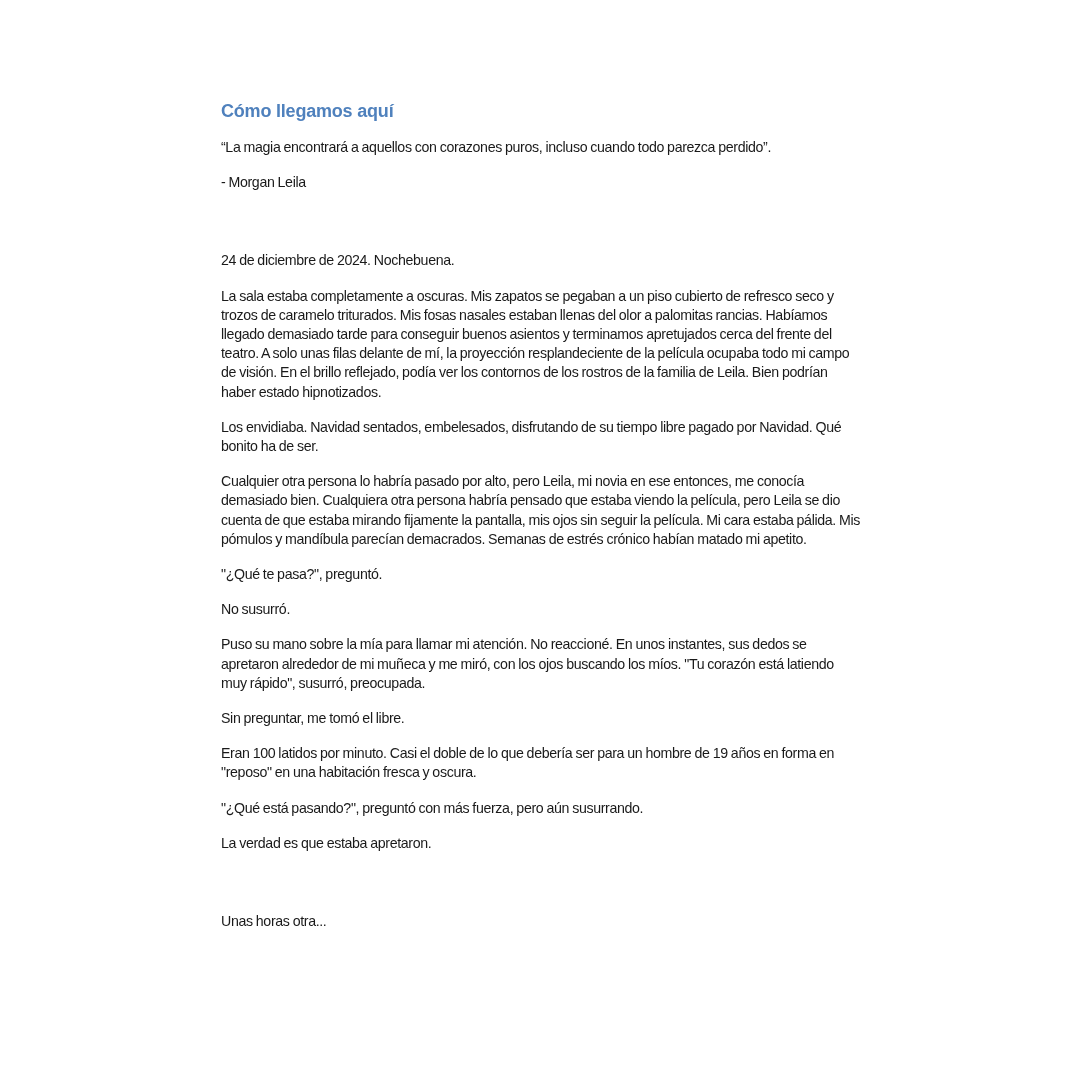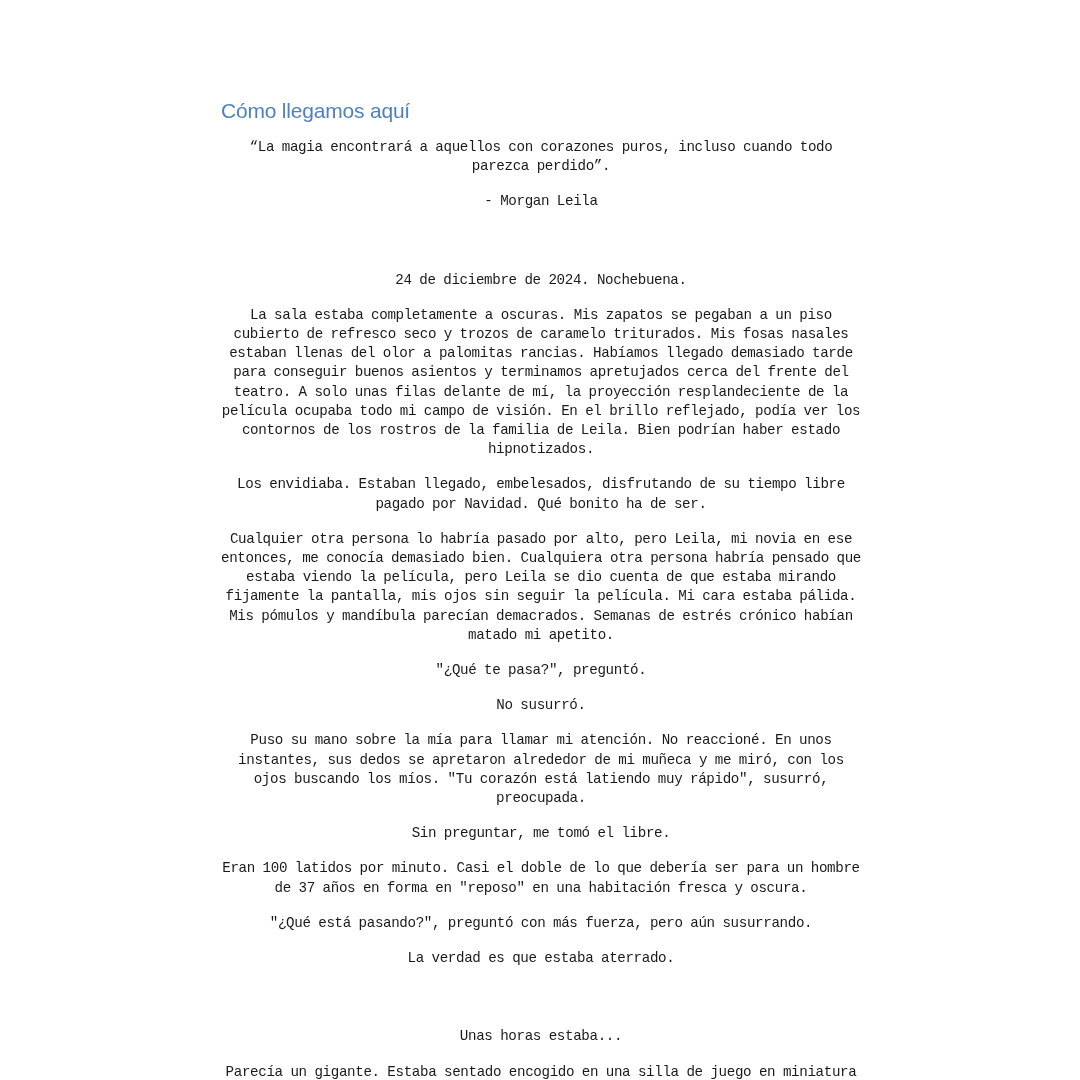--- a/index.html
+++ b/index.html
@@ -14,61 +14,59 @@
       overflow: hidden;
     }
     .page {
       position: absolute;
       left: 221px;
       top: 100px;
       width: 640px;
     }
     .title {
       font-family: "Liberation Sans", "DejaVu Sans", sans-serif;
-      font-weight: normal;
-      font-size: 21px;
+      font-weight: bold;
+      font-size: 18px;
       color: #4f81bd;
       margin: 0 0 12px 0;
       line-height: 22px;
       letter-spacing: -0.2px;
     }
     .para {
-      font-family: Liberation Mono, monospace;
+      font-family: Liberation Sans, sans-serif;
       font-size: 14.2px;
       line-height: 19.2px;
       color: #1a1a1a;
       margin: 16px 0 12px 0;
       letter-spacing: -0.35px;
       word-spacing: -0.5px;
-      text-align: center;
     }
     .spacer {
       height: 31px;
     }
   </style>
 </head>
 <body>
 
 <div class="page">
   <h1 class="title">Cómo llegamos aquí</h1>
 
   <p class="para">“La magia encontrará a aquellos con corazones puros, incluso cuando todo parezca perdido”.</p>
   <p class="para">- Morgan Leila</p>
 
   <div class="spacer"></div>
 
   <p class="para">24 de diciembre de 2024. Nochebuena.</p>
   <p class="para">La sala estaba completamente a oscuras. Mis zapatos se pegaban a un piso cubierto de refresco seco y trozos de caramelo triturados. Mis fosas nasales estaban llenas del olor a palomitas rancias. Habíamos llegado demasiado tarde para conseguir buenos asientos y terminamos apretujados cerca del frente del teatro. A solo unas filas delante de mí, la proyección resplandeciente de la película ocupaba todo mi campo de visión. En el brillo reflejado, podía ver los contornos de los rostros de la familia de Leila. Bien podrían haber estado hipnotizados.</p>
-  <p class="para">Los envidiaba. Estaban llegado, embelesados, disfrutando de su tiempo libre pagado por Navidad. Qué bonito ha de ser.</p>
+  <p class="para">Los envidiaba. Navidad sentados, embelesados, disfrutando de su tiempo libre pagado por Navidad. Qué bonito ha de ser.</p>
   <p class="para">Cualquier otra persona lo habría pasado por alto, pero Leila, mi novia en ese entonces, me conocía demasiado bien. Cualquiera otra persona habría pensado que estaba viendo la película, pero Leila se dio cuenta de que estaba mirando fijamente la pantalla, mis ojos sin seguir la película. Mi cara estaba pálida. Mis pómulos y mandíbula parecían demacrados. Semanas de estrés crónico habían matado mi apetito.</p>
   <p class="para">"¿Qué te pasa?", preguntó.</p>
   <p class="para">No susurró.</p>
   <p class="para">Puso su mano sobre la mía para llamar mi atención. No reaccioné. En unos instantes, sus dedos se apretaron alrededor de mi muñeca y me miró, con los ojos buscando los míos. "Tu corazón está latiendo muy rápido", susurró, preocupada.</p>
   <p class="para">Sin preguntar, me tomó el libre.</p>
-  <p class="para">Eran 100 latidos por minuto. Casi el doble de lo que debería ser para un hombre de 37 años en forma en "reposo" en una habitación fresca y oscura.</p>
+  <p class="para">Eran 100 latidos por minuto. Casi el doble de lo que debería ser para un hombre de 19 años en forma en "reposo" en una habitación fresca y oscura.</p>
   <p class="para">"¿Qué está pasando?", preguntó con más fuerza, pero aún susurrando.</p>
-  <p class="para">La verdad es que estaba aterrado.</p>
+  <p class="para">La verdad es que estaba apretaron.</p>
 
   <div class="spacer"></div>
 
-  <p class="para">Unas horas estaba...</p>
-  <p class="para">Parecía un gigante. Estaba sentado encogido en una silla de juego en miniatura para niños. Mis rodillas casi tocaban mi pecho, incluso con mis pies firmemente plantados en el viejo</p>
+  <p class="para">Unas horas otra...</p>
 </div>
 
 </body></html>

